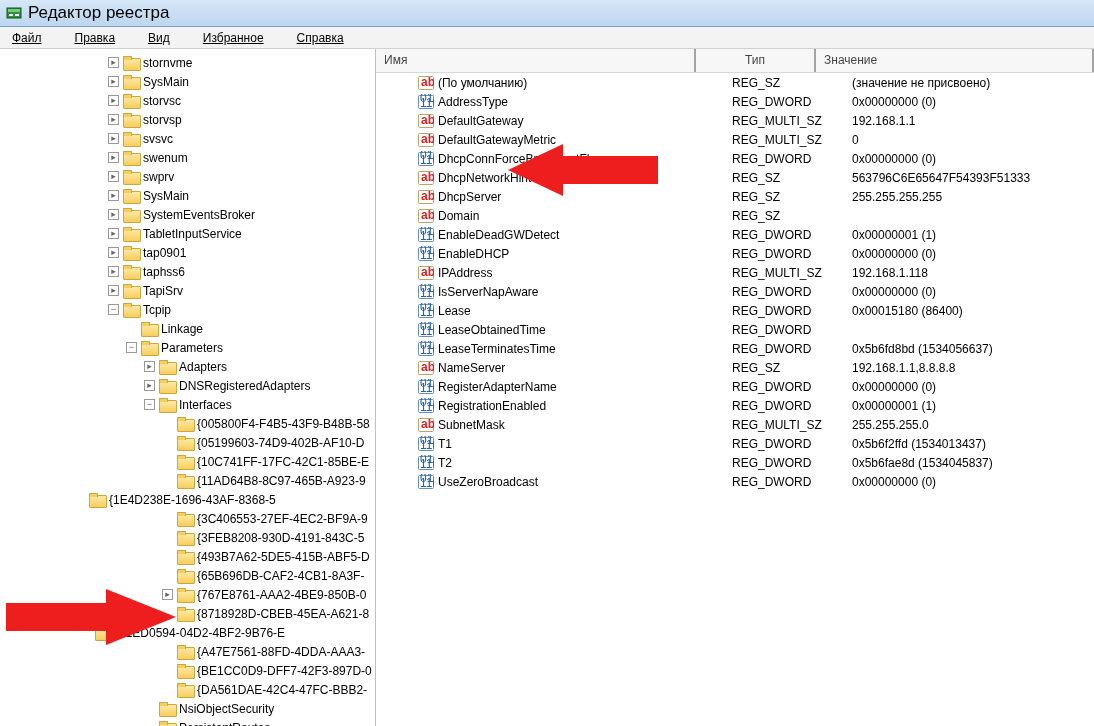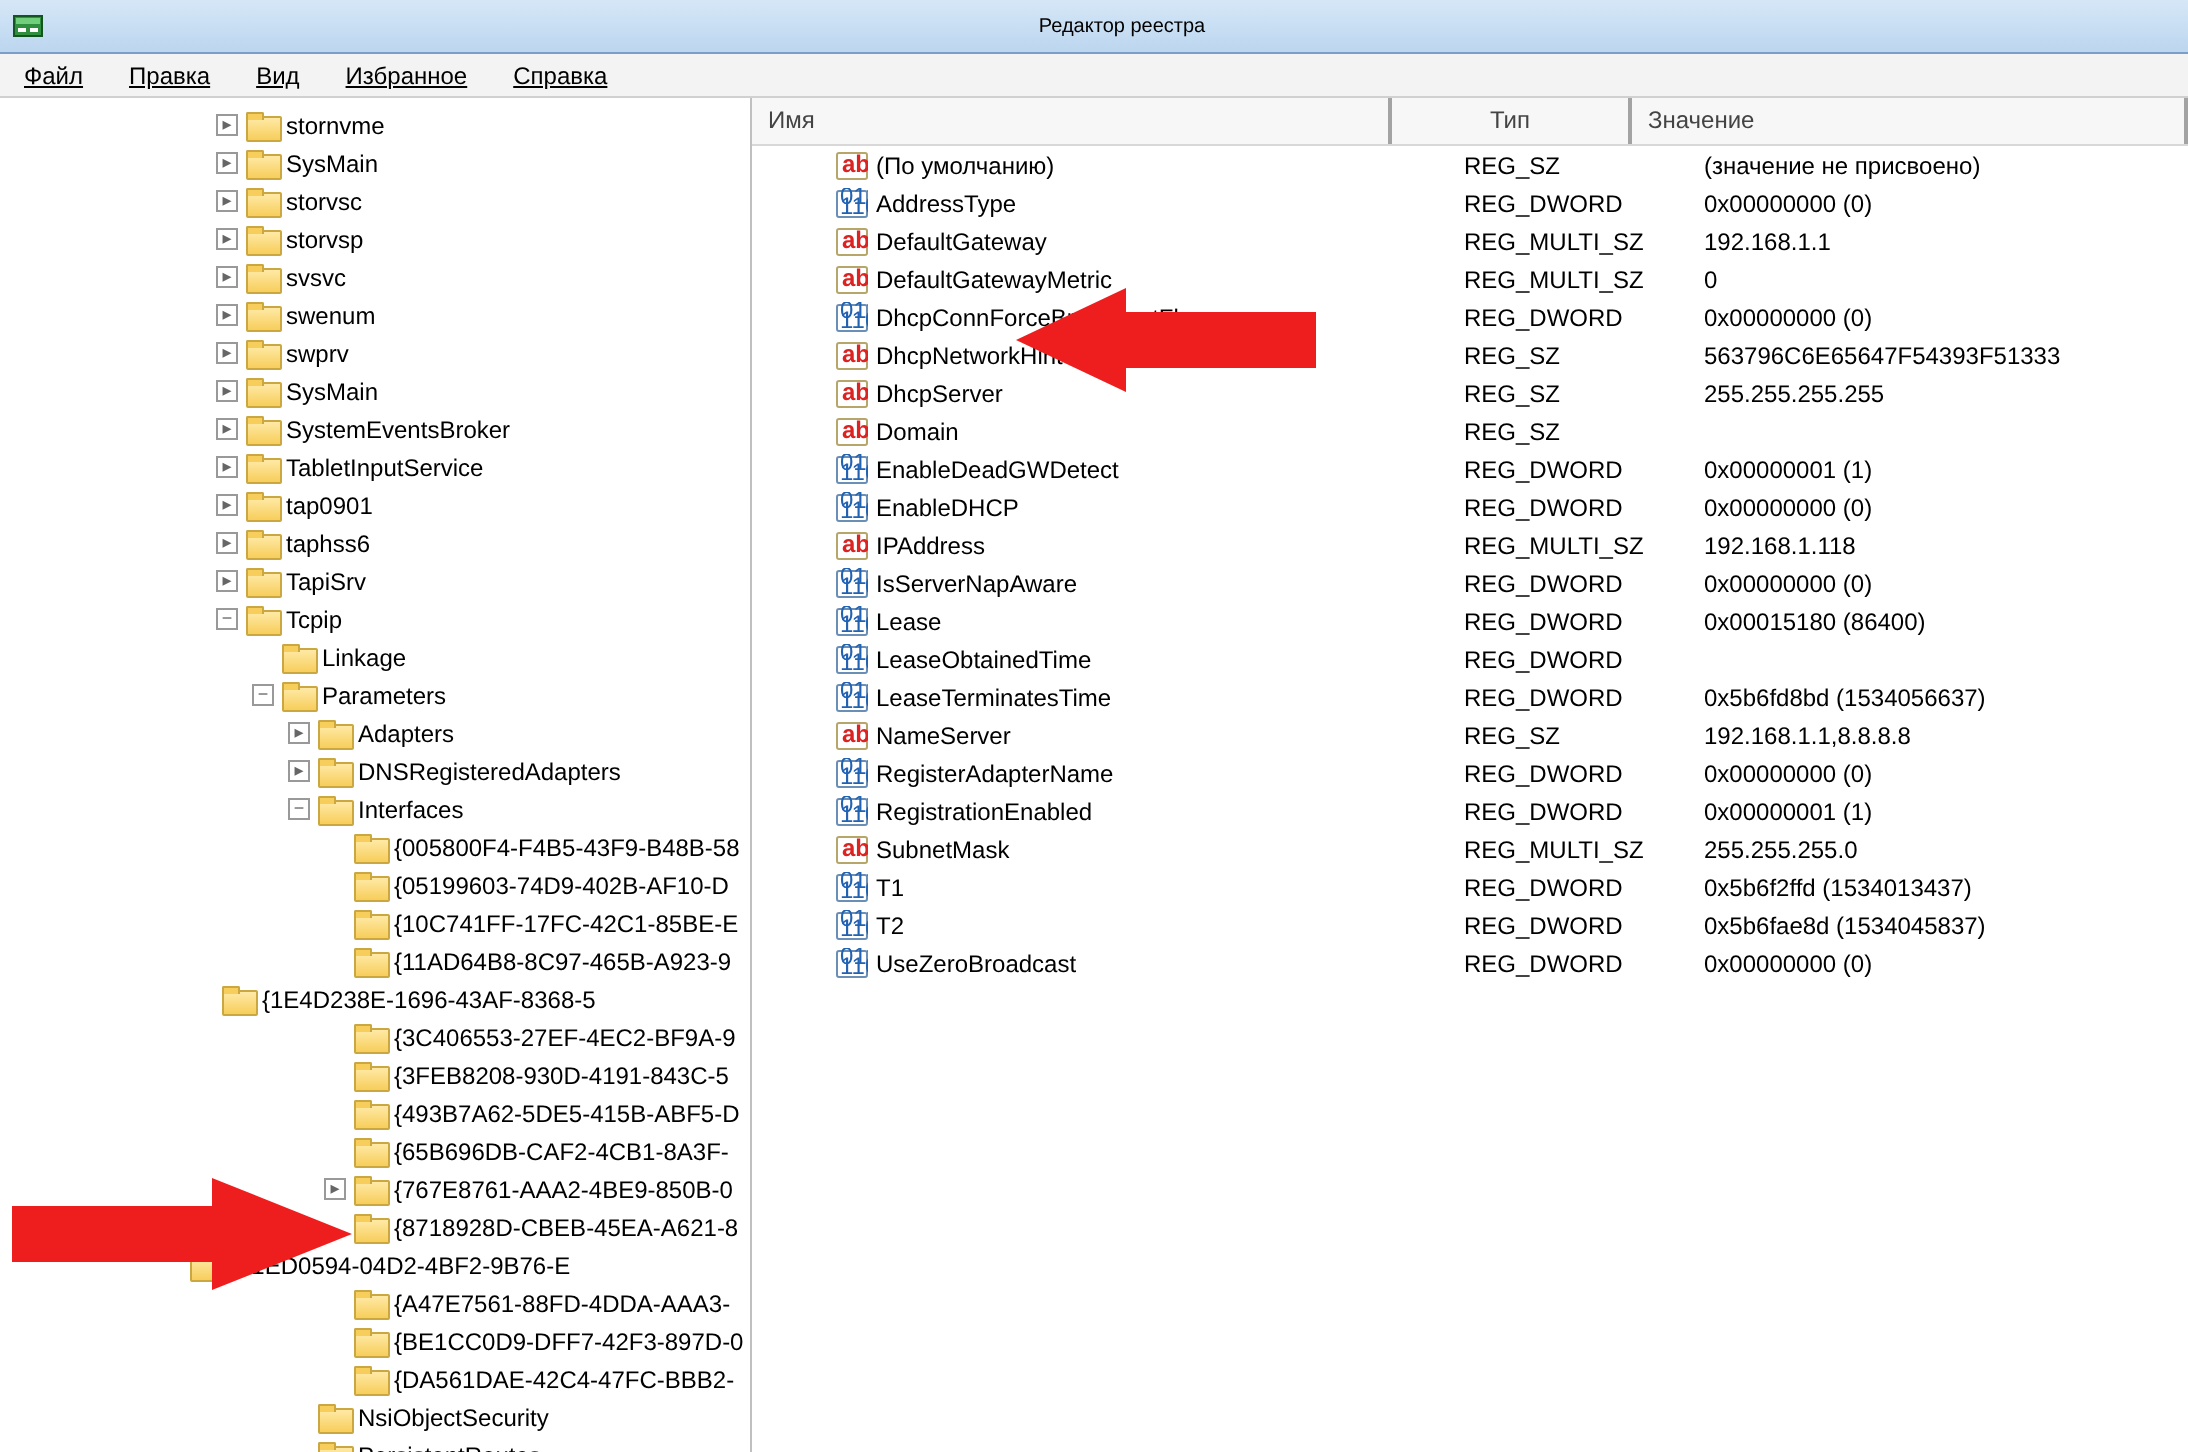--- a/index.html
+++ b/index.html
@@ -1,20 +1,20 @@
 <!DOCTYPE html>
 <html><head>
 <meta charset="utf-8">
 <style>
 * { box-sizing: border-box; margin: 0; padding: 0; font-family: "Segoe UI", Tahoma, sans-serif; font-size: 12px; }
 body { width: 1094px; height: 726px; background: #fff; overflow: hidden; user-select: none; }
 .titlebar { height: 27px; background: linear-gradient(#d6e7f7,#bcd6ef); border-bottom: 1px solid #7a9ec7; display: flex; align-items: center; }
 .titlebar .app-icon { width: 16px; height: 16px; margin: 0 6px; }
-.titlebar .title { flex: 1; text-align: center; font-size: 10px; color: #000; }
-.menubar { height: 22px; background: #f3f3f3; border-bottom: 1px solid #d0d0d0; display: flex; align-items: center; padding-left: 4px; gap: 7px; }
+.titlebar .title { flex: 1; text-align: left; font-size: 17px; color: #000; }
+.menubar { height: 22px; background: #f3f3f3; border-bottom: 1px solid #d0d0d0; display: flex; align-items: center; padding-left: 4px; gap: 17px; }
 .menubar span { padding: 2px 8px; }
 .menubar span u { text-decoration: underline; }
 .content { display: flex; height: calc(726px - 27px - 22px); position: relative; }
 .tree { width: 376px; border-right: 1px solid #c0c0c0; overflow: hidden; background: #fff; padding-top: 4px; }
 .listpane { flex:1; display:flex; flex-direction:column; }
 .listheader { height: 24px; background: #f7f7f7; border-bottom: 1px solid #d8d8d8; display: flex; }
 .listheader .col { padding: 4px 8px; border-right: 2px solid #a3a3a3; color: #444; }
 .col-name { width: 320px; }
 .col-type { width: 120px; text-align: center; }
 .col-val { flex: 1; }
@@ -167,21 +167,21 @@
       <div class="tree-node" style="padding-left:162px">
         <span class="tog empty"></span>
         <span class="folder"></span>
         <span class="lbl">{10C741FF-17FC-42C1-85BE-E</span>
       </div>
       <div class="tree-node" style="padding-left:162px">
         <span class="tog empty"></span>
         <span class="folder"></span>
         <span class="lbl">{11AD64B8-8C97-465B-A923-9</span>
       </div>
-      <div class="tree-node" style="padding-left:96px">
+      <div class="tree-node" style="padding-left:74px">
         <span class="tog empty"></span>
         <span class="folder"></span>
         <span class="lbl">{1E4D238E-1696-43AF-8368-5</span>
       </div>
       <div class="tree-node" style="padding-left:162px">
         <span class="tog empty"></span>
         <span class="folder"></span>
         <span class="lbl">{3C406553-27EF-4EC2-BF9A-9</span>
       </div>
       <div class="tree-node" style="padding-left:162px">

